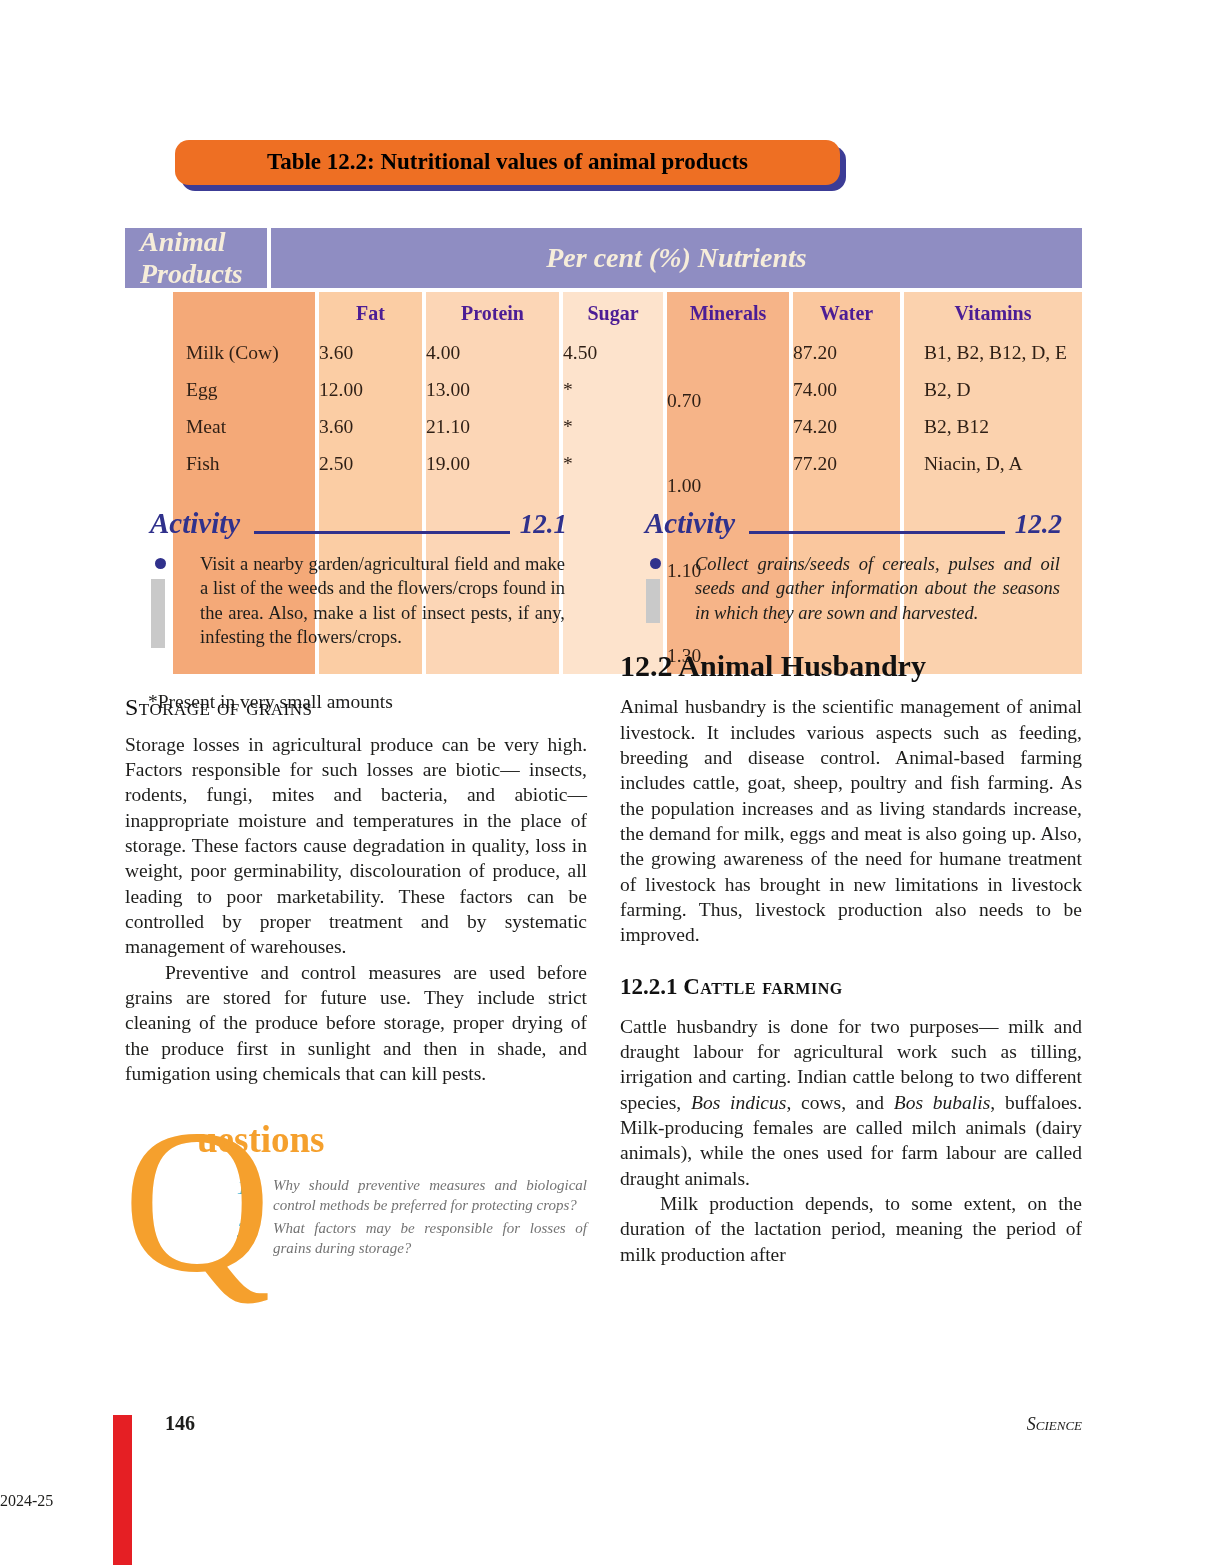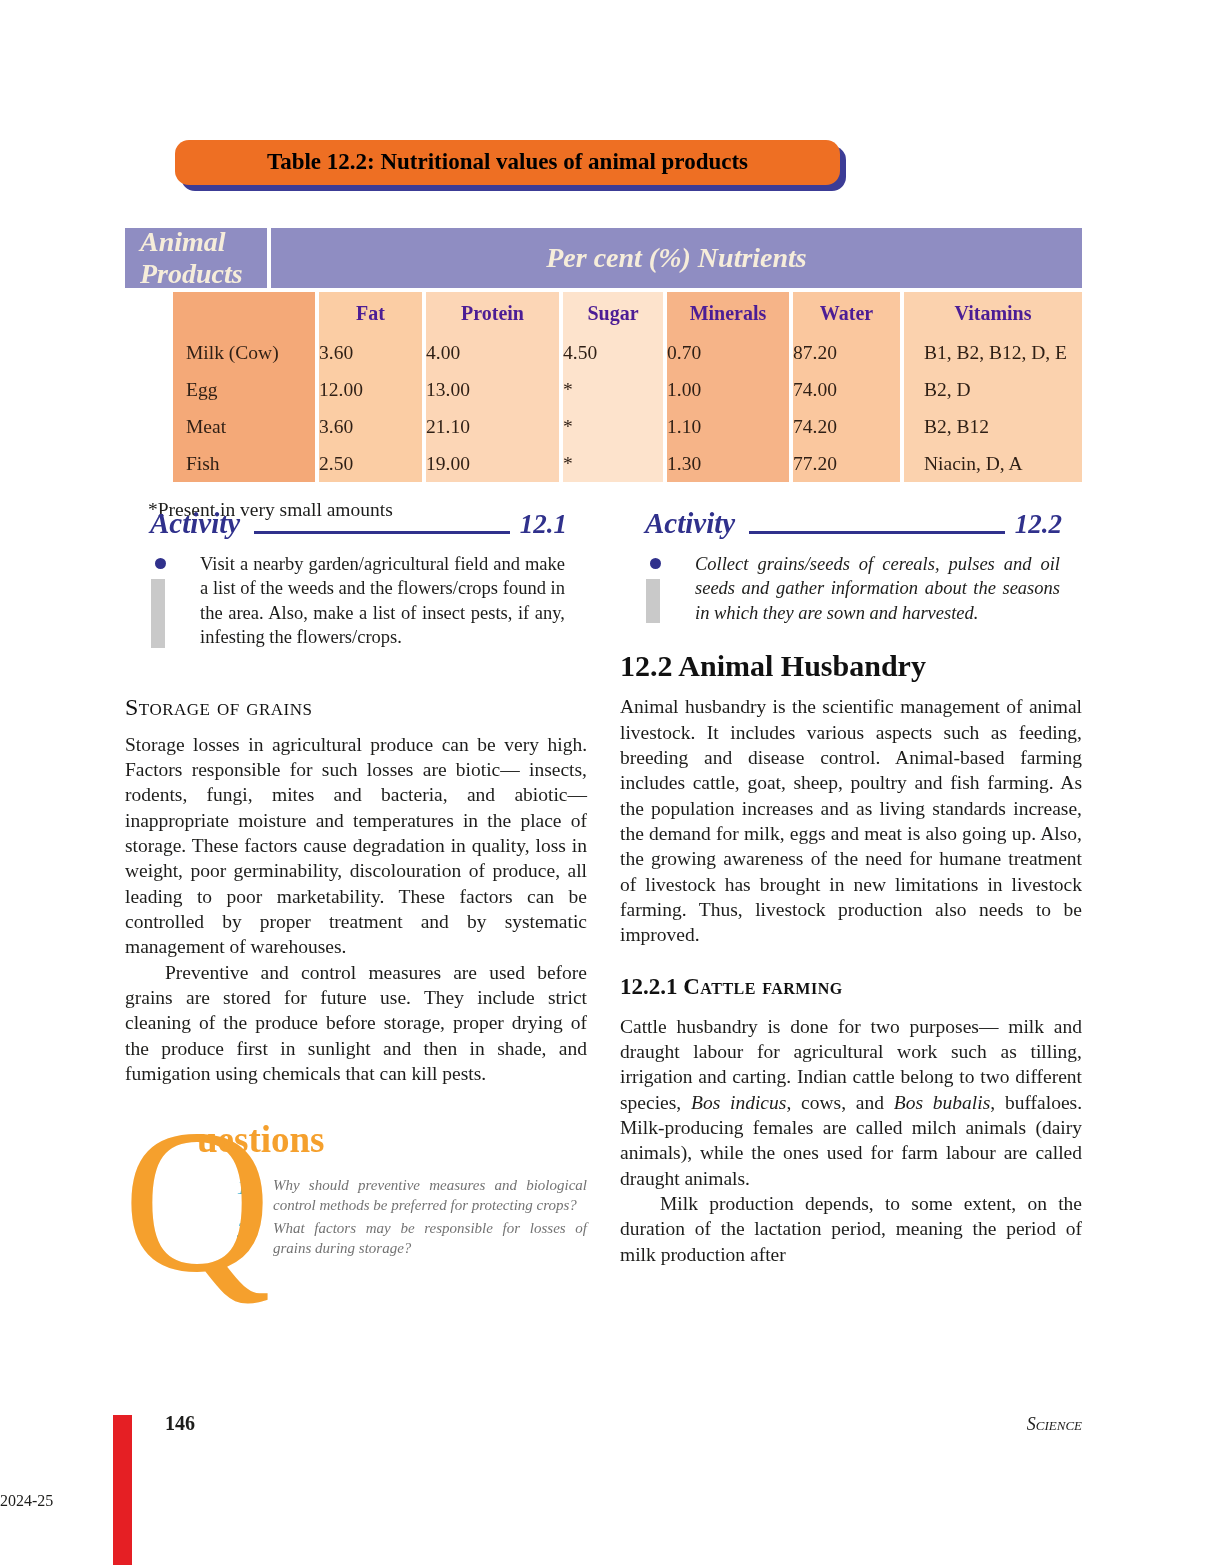--- a/index.html
+++ b/index.html
@@ -17,21 +17,21 @@
   .thead { display:flex; gap:4px; margin-top:7px; }
   .thead-cell { background:#8f8dc2; color:#f6edda; font-style:italic; font-weight:bold; font-size:28px;margin-top:36px; }
   .thead-left { width:142px; height:60px; display:flex; align-items:center; padding-left:15px; line-height:1.15; }
   .thead-right { flex:1; height:60px; display:flex; align-items:center; justify-content:center; }
   .tbody { display:flex; gap:4px; margin-top:4px; }
   .stripe { display:flex; flex-direction:column; }
   .c0 { width:142px; background:#f4a978;margin-left:48px; }
   .c1 { width:103px; background:#fbcda4; }
   .c2 { width:133px; background:#fcd6b6; }
   .c3 { width:100px; background:#fde3cc; }
-  .c4 { width:122px; background:#f6b488; }
+  .c4 { width:122px; background:#f6b488;gap:48px; }
   .c5 { width:107px; background:#fac79e; }
   .c6 { flex:1;       background:#fbd2ae; }
   .sub { height:42px; line-height:42px; text-align:center; font-weight:bold; font-size:20px; color:#4c1d95; }
   .cell { height:37px; line-height:37px; text-align:left; font-size:19.5px; color:#2e1f15; }
   .cell.prod { text-align:left; padding-left:13px; }
   .cell.vits { text-align:left; padding-left:20px; }
   .footnote { margin-top:17px; padding-left:23px; font-size:19.5px; }
 
   
   .cols { position:absolute; left:125px; top:498px; width:957px; display:flex; gap:33px; }

